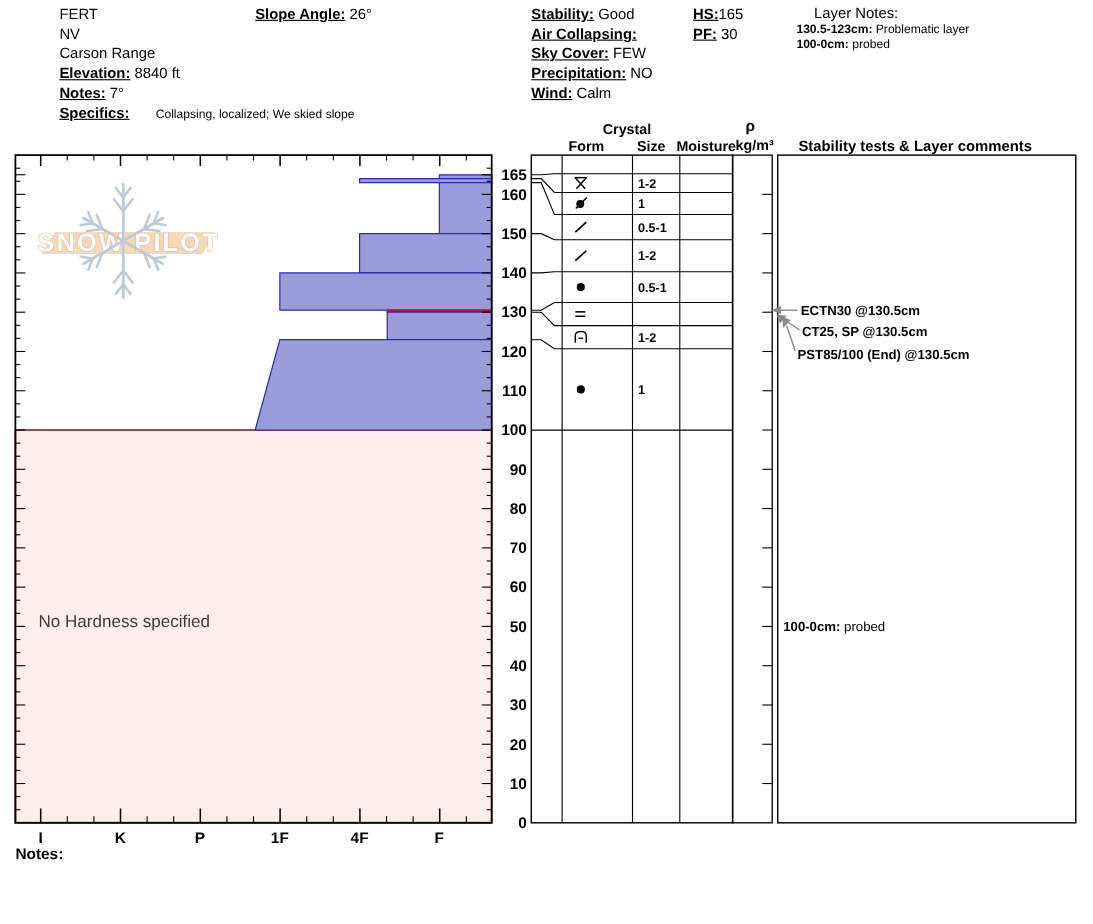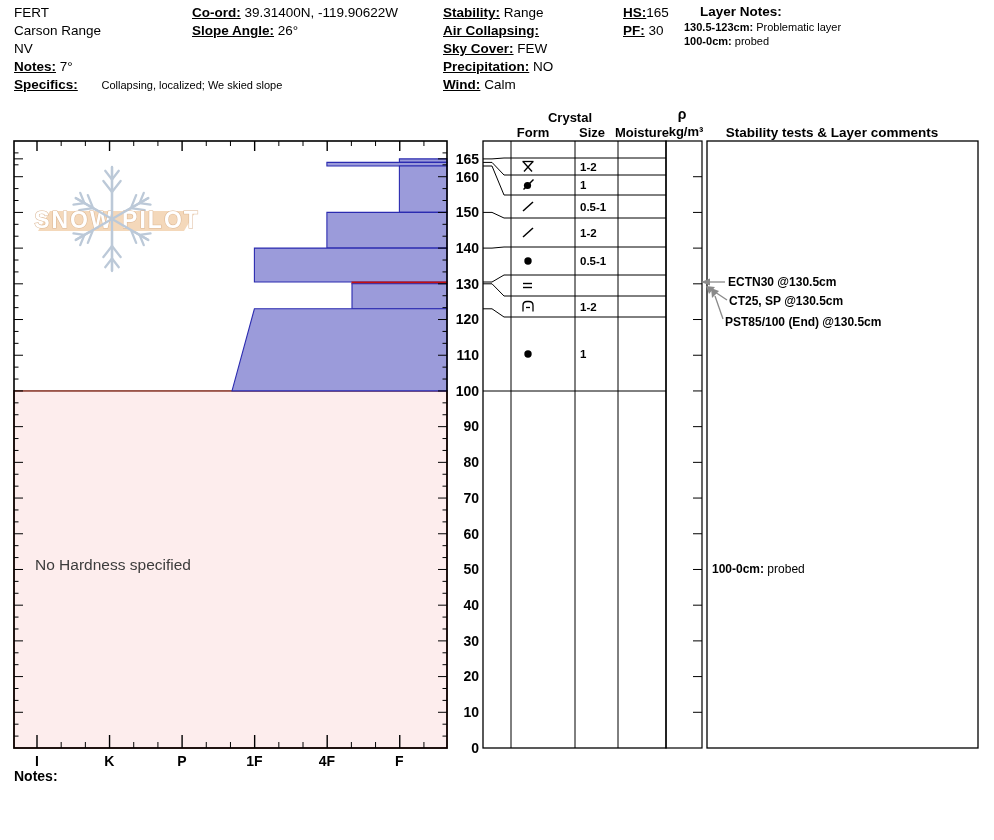--- a/index.html
+++ b/index.html
@@ -1,50 +1,50 @@
 <!DOCTYPE html>
 <html><head>
 <meta charset="utf-8">
 <style>
   html,body{margin:0;padding:0;background:#fff;}
   body{width:994px;height:840px;position:relative;overflow:hidden;
        font-family:"Liberation Sans", sans-serif;color:#000;}
   .hdr{position:absolute;top:0;left:0;width:994px;height:120px;}
-  .hcol{position:absolute;top:4px;white-space:nowrap;}
+  .hcol{position:absolute;top:4px;white-space:nowrap;margin-left:40px;}
   .hline{font-size:13.5px;line-height:18px;height:18px;}
   .hline b{font-weight:bold;text-decoration:underline;}
   .small{font-size:11px;padding-left:20px;}
   .c5line{font-size:11px;line-height:14px;height:14px;}
-  .c5title{font-size:13.5px;line-height:16px;height:16px;font-weight:bold;}
+  .c5title{font-size:13.5px;line-height:16px;height:16px;font-weight:normal;}
   svg text{font-family:"Liberation Sans", sans-serif;}
   #profile{position:absolute;left:0;top:0;}
 </style>
 </head>
 <body>
 
 <div class="hdr">
   <div class="hcol" style="left:14px">
     <div class="hline">FERT</div>
+    <div class="hline">NV</div>
     <div class="hline">Carson Range</div>
-    <div class="hline">NV</div>
+    <div class="hline"><b>Elevation:</b> <span>8840 ft</span></div>
     <div class="hline"><b>Notes:</b> <span>7°</span></div>
     <div class="hline"><b>Specifics:</b> <span class="small">Collapsing, localized;  We skied slope</span></div>
   </div>
   <div class="hcol" style="left:192px">
-    <div class="hline"><b>Co-ord:</b> <span>39.31400N, -119.90622W</span></div>
     <div class="hline"><b>Slope Angle:</b> <span>26°</span></div>
   </div>
   <div class="hcol" style="left:443px">
-    <div class="hline"><b>Stability:</b> <span>Range</span></div>
+    <div class="hline"><b>Stability:</b> <span>Good</span></div>
     <div class="hline"><b>Air Collapsing:</b> <span></span></div>
     <div class="hline"><b>Sky Cover:</b> <span>FEW</span></div>
     <div class="hline"><b>Precipitation:</b> <span>NO</span></div>
     <div class="hline"><b>Wind:</b> <span>Calm</span></div>
   </div>
-  <div class="hcol" style="left:623px">
+  <div class="hcol" style="left:590px">
     <div class="hline"><b>HS:</b><span>165</span></div>
     <div class="hline"><b>PF:</b> <span>30</span></div>
   </div>
   <div class="hcol" style="left:684px">
     <div class="c5title" style="padding-left:16px">Layer Notes:</div>
     <div class="c5line"><b>130.5-123cm:</b> <span>Problematic layer</span></div>
     <div class="c5line"><b>100-0cm:</b> <span>probed</span></div>
   </div>
 </div>
 

